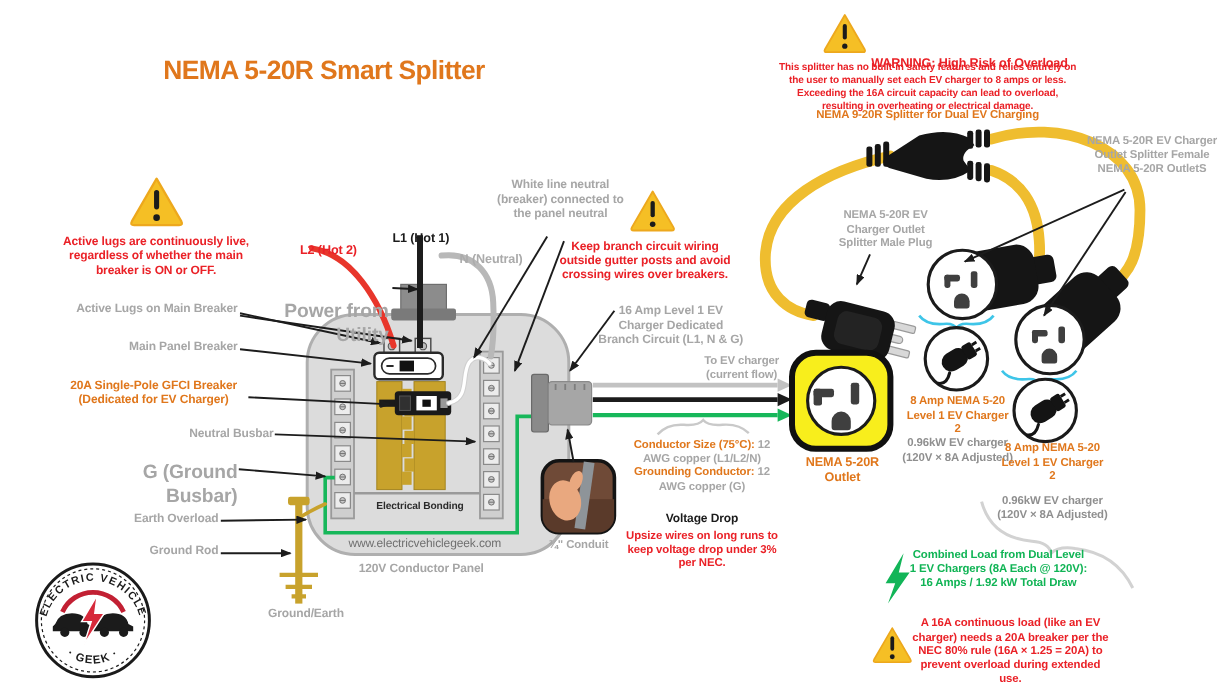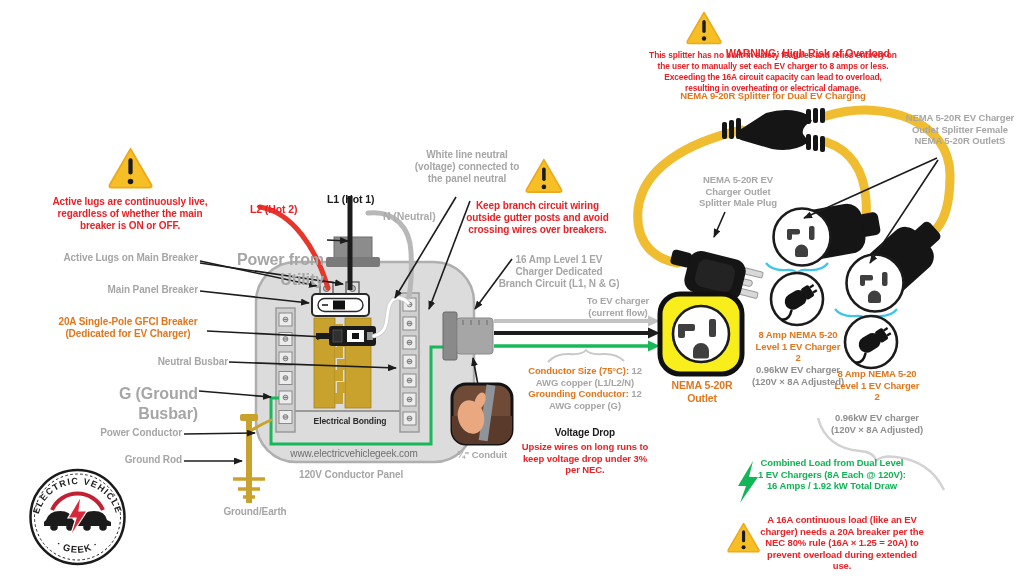--- a/index.html
+++ b/index.html
@@ -269,47 +269,48 @@
     <text font-size="9" font-weight="bold" letter-spacing="1.2" fill="#1b1b1b" font-family="Liberation Sans, sans-serif">
       <textPath href="#arcTop" startOffset="50%" text-anchor="middle">ELECTRIC VEHICLE</textPath>
     </text>
     <text font-size="9.5" font-weight="bold" letter-spacing="1" fill="#1b1b1b" font-family="Liberation Sans, sans-serif">
       <textPath href="#arcBot" startOffset="50%" text-anchor="middle">· GEEK ·</textPath>
     </text>
   </g>
 </svg>
 
 <div class="lbl orange" style="left:115px;top:44px;width:310px;font-size:22px;letter-spacing:-0.5px;line-height:1.4;">
+  <div>NEMA 5-20R Smart Splitter</div>
 </div>
 
 <div class="lbl red lt nowrap" style="left:726px;top:28px;font-size:10.5px;margin-top:19px;">WARNING: High Risk of Overload</div>
 <div class="lbl red" style="left:648px;top:50px;width:250px;font-size:8.4px;line-height:1.3;">This splitter has no built-in safety features and relies entirely on the user to manually set each EV charger to 8 amps or less. Exceeding the 16A circuit capacity can lead to overload, resulting in overheating or electrical damage.</div>
 <div class="lbl orange" style="left:648px;top:90px;width:250px;font-size:9.5px;">NEMA 9-20R Splitter for Dual EV Charging</div>
 
 <div class="lbl red" style="left:50px;top:196px;width:160px;font-size:10px;">Active lugs are continuously live, regardless of whether the main breaker is ON or OFF.</div>
 
 <div class="lbl gray" style="left:898px;top:112px;width:124px;font-size:9.5px;">NEMA 5-20R EV Charger Outlet Splitter Female NEMA 5-20R OutletS</div>
 <div class="lbl gray" style="left:692px;top:174px;width:92px;font-size:9.5px;">NEMA 5-20R EV Charger Outlet Splitter Male Plug</div>
 
-<div class="lbl gray" style="left:413px;top:149px;width:108px;font-size:10px;">White line neutral (voltage) connected to the panel neutral</div>
+<div class="lbl gray" style="left:413px;top:149px;width:108px;font-size:10px;">White line neutral (breaker) connected to the panel neutral</div>
 <div class="lbl red" style="left:465px;top:200px;width:145px;font-size:10px;">Keep branch circuit wiring outside gutter posts and avoid crossing wires over breakers.</div>
 <div class="lbl gray" style="left:498px;top:254px;width:122px;font-size:10px;">16 Amp Level 1 EV Charger Dedicated Branch Circuit (L1, N &amp; G)</div>
 <div class="lbl gray" style="left:576px;top:295px;width:84px;font-size:9.5px;">To EV charger (current flow)</div>
 
 <div class="lbl red nowrap" style="left:250px;top:203px;font-size:10.5px;">L2 (Hot 2)</div>
 <div class="lbl dark nowrap" style="left:327px;top:193px;font-size:10.5px;">L1 (Hot 1)</div>
 <div class="lbl gray nowrap" style="left:383px;top:210px;font-size:10.5px;color:#ABABAB;">N (Neutral)</div>
 <div class="lbl gray rt" style="left:218px;top:250px;width:106px;font-size:16px;">Power from Utility</div>
 
 <div class="lbl gray rt" style="left:36px;top:252px;width:162px;font-size:10px;">Active Lugs on Main Breaker</div>
 <div class="lbl gray rt" style="left:36px;top:284px;width:162px;font-size:10px;">Main Panel Breaker</div>
 <div class="lbl orange" style="left:48px;top:316px;width:160px;font-size:10px;">20A Single-Pole GFCI Breaker (Dedicated for EV Charger)</div>
 <div class="lbl gray rt" style="left:96px;top:356px;width:132px;font-size:10px;">Neutral Busbar</div>
 <div class="lbl gray rt" style="left:66px;top:384px;width:132px;font-size:16px;">G (Ground Busbar)</div>
-<div class="lbl gray rt" style="left:56px;top:427px;width:126px;font-size:10px;">Power Conductor</div>
+<div class="lbl gray rt" style="left:56px;top:427px;width:126px;font-size:10px;">Earth Overload</div>
 <div class="lbl gray rt" style="left:56px;top:454px;width:126px;font-size:10px;">Ground Rod</div>
 <div class="lbl gray" style="left:208px;top:506px;width:94px;font-size:10px;">Ground/Earth</div>
 
 <div class="lbl" style="left:302px;top:416px;width:96px;font-size:8.5px;color:#2b2b2b;">Electrical Bonding</div>
 <div class="lbl" style="left:276px;top:448px;width:156px;font-size:10px;color:#6F6F6F;font-weight:500;">www.electricvehiclegeek.com</div>
 <div class="lbl gray" style="left:286px;top:469px;width:130px;font-size:10px;">120V Conductor Panel</div>
 
 <div class="lbl" style="left:518px;top:365px;width:134px;font-size:9.5px;">
   <span class="orange">Conductor Size (75°C):</span>
   <span class="gray">12 AWG copper (L1/L2/N)</span>

